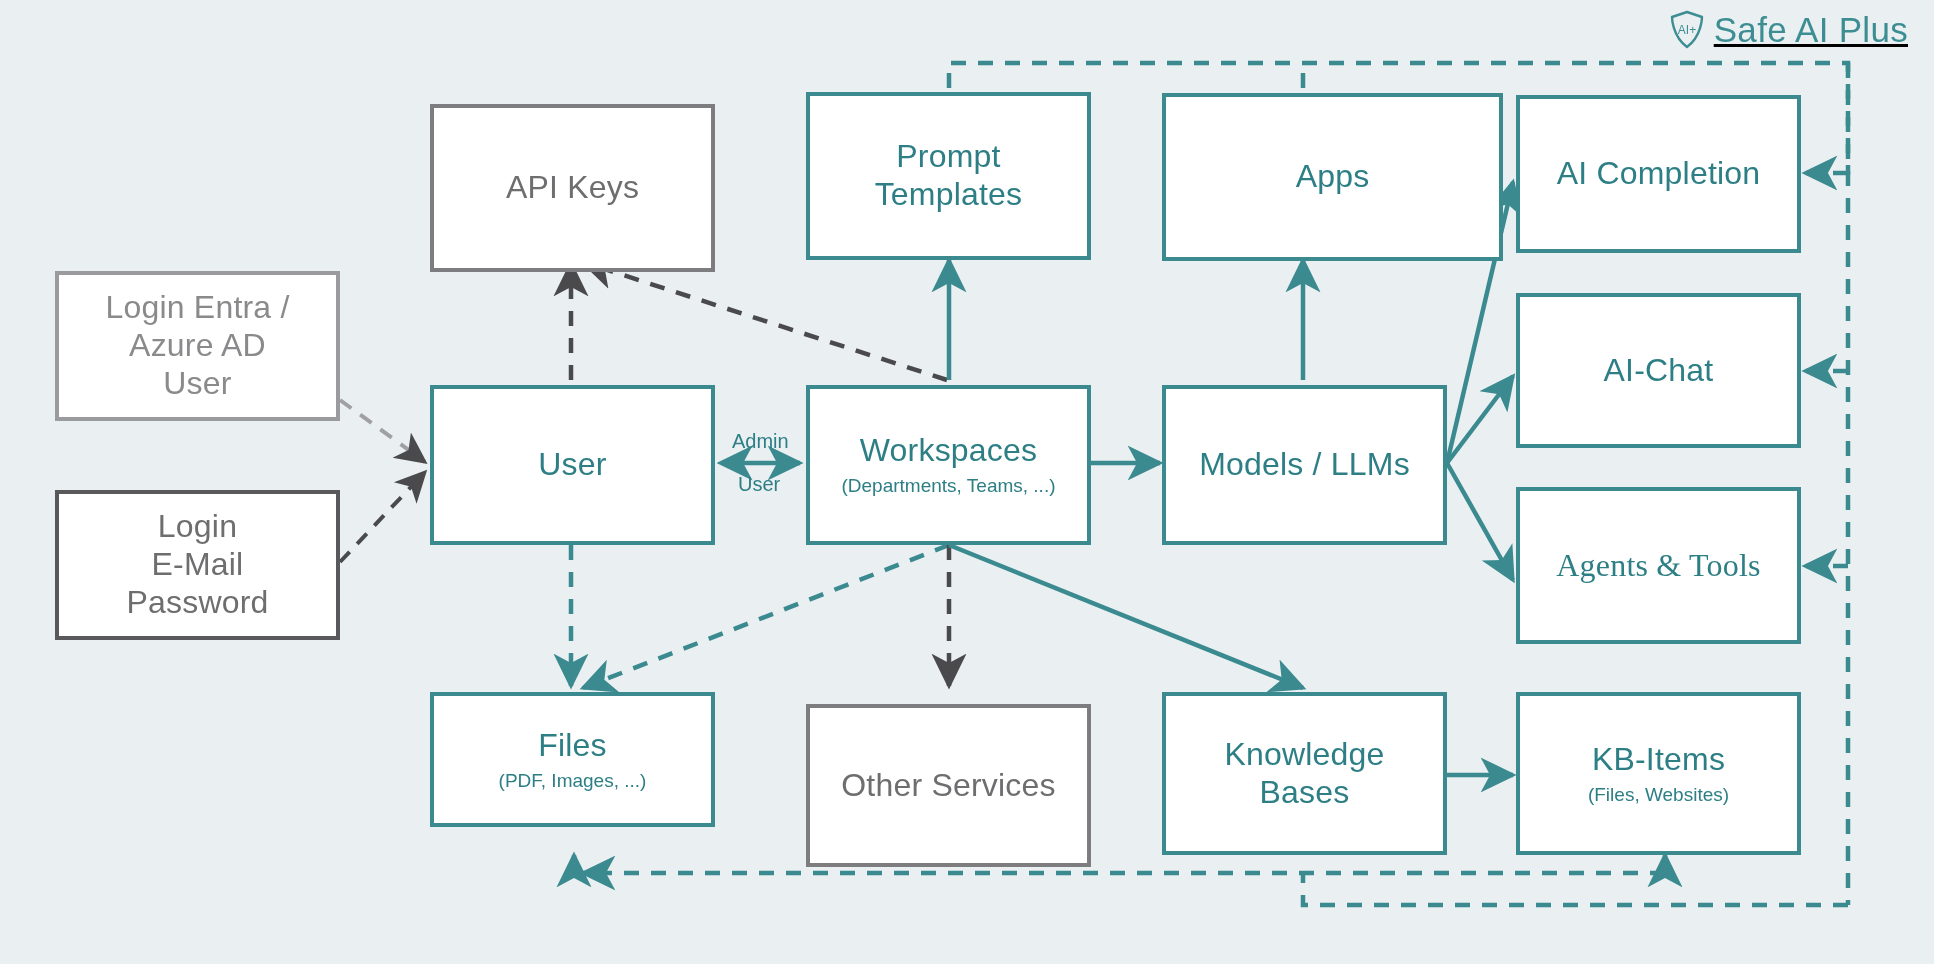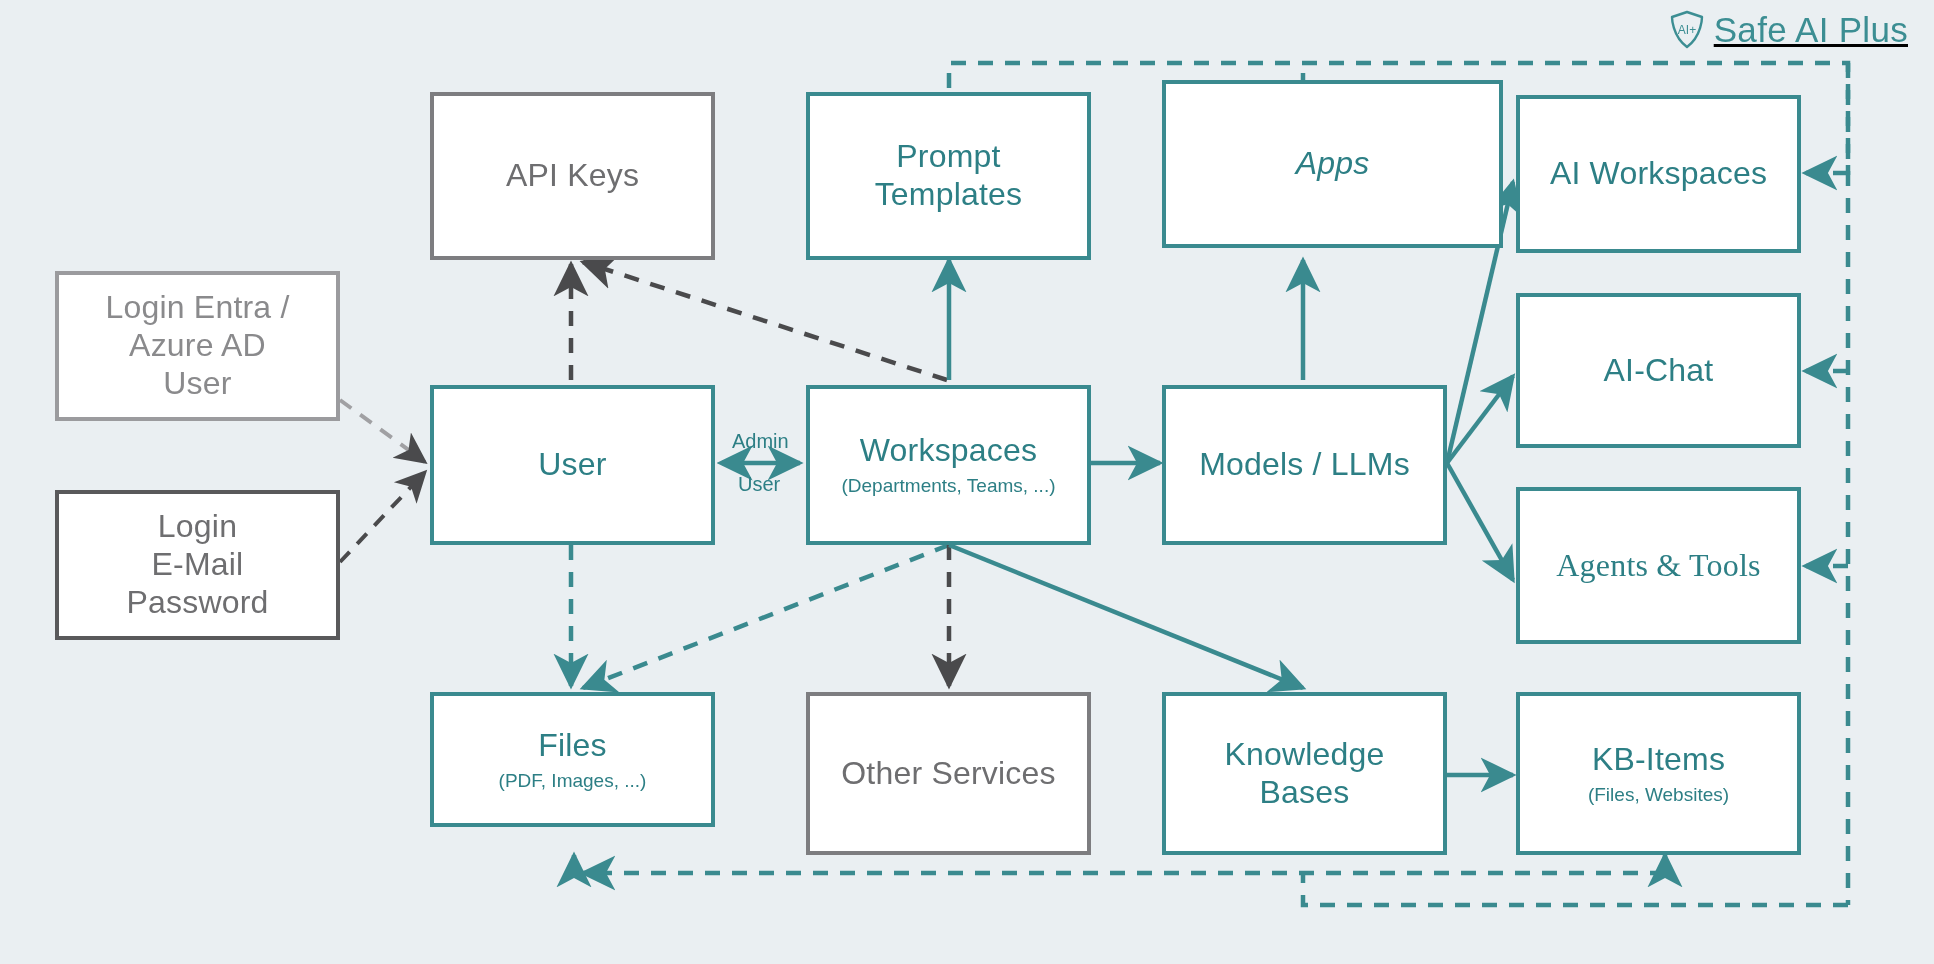--- a/index.html
+++ b/index.html
@@ -55,20 +55,21 @@
     color: #2d7f85;
   }
   .gray-dark {
     border: 4px solid #59595b;
   }
   .gray-dark .title, .gray-dark .subtitle {
     color: #6e6e70;
   }
   .gray-mid {
     border: 4px solid #7d7d80;
+    margin-top: 12px;
   }
   .gray-mid .title, .gray-mid .subtitle {
     color: #6e6e70;
   }
   .gray-light {
     border: 4px solid #9b9b9e;
   }
   .gray-light .title, .gray-light .subtitle {
     color: #8a8a8c;
   }
@@ -194,30 +195,30 @@
   <div class="node teal" style="left:806px; top:92px; width:285px; height:168px;">
     <div class="title">Prompt
 Templates</div>
   </div>
 
   <div class="node teal" style="left:806px; top:385px; width:285px; height:160px;">
     <div class="title">Workspaces</div>
     <div class="subtitle">(Departments, Teams, ...)</div>
   </div>
 
-  <div class="node teal" style="left:1162px; top:80px; width:341px; height:168px;font-style:italic;">
+  <div class="node teal" style="left:1162px; top:93px; width:341px; height:168px;">
     <div class="title">Apps</div>
   </div>
 
   <div class="node teal" style="left:1162px; top:385px; width:285px; height:160px;">
     <div class="title">Models / LLMs</div>
   </div>
 
   <div class="node teal" style="left:1516px; top:95px; width:285px; height:158px;">
-    <div class="title">AI Workspaces</div>
+    <div class="title">AI Completion</div>
   </div>
 
   <div class="node teal" style="left:1516px; top:293px; width:285px; height:155px;">
     <div class="title">AI-Chat</div>
   </div>
 
   <div class="node teal" style="left:1516px; top:487px; width:285px; height:157px;font-family:Liberation Serif, serif;">
     <div class="title">Agents &amp; Tools</div>
   </div>
 

